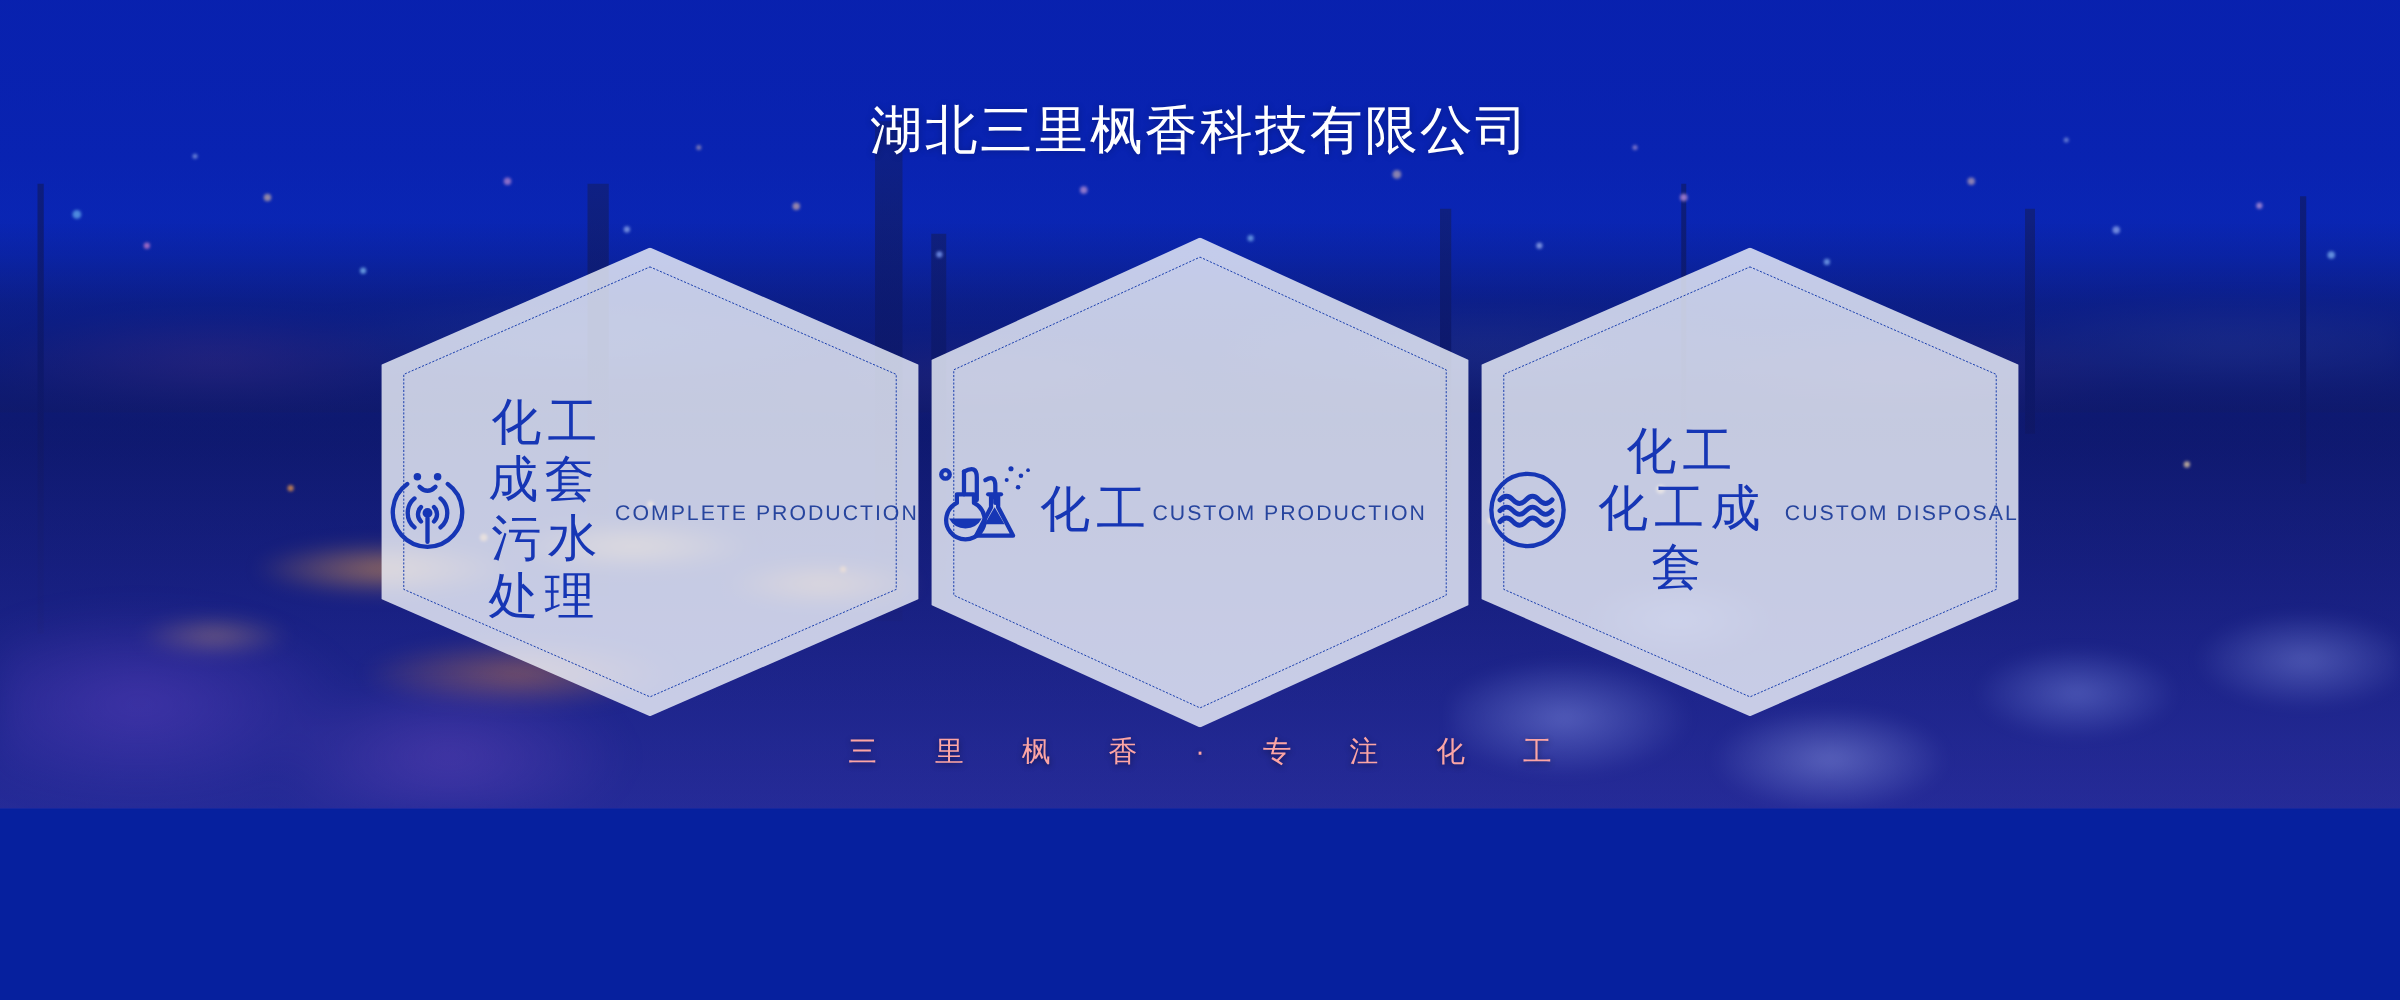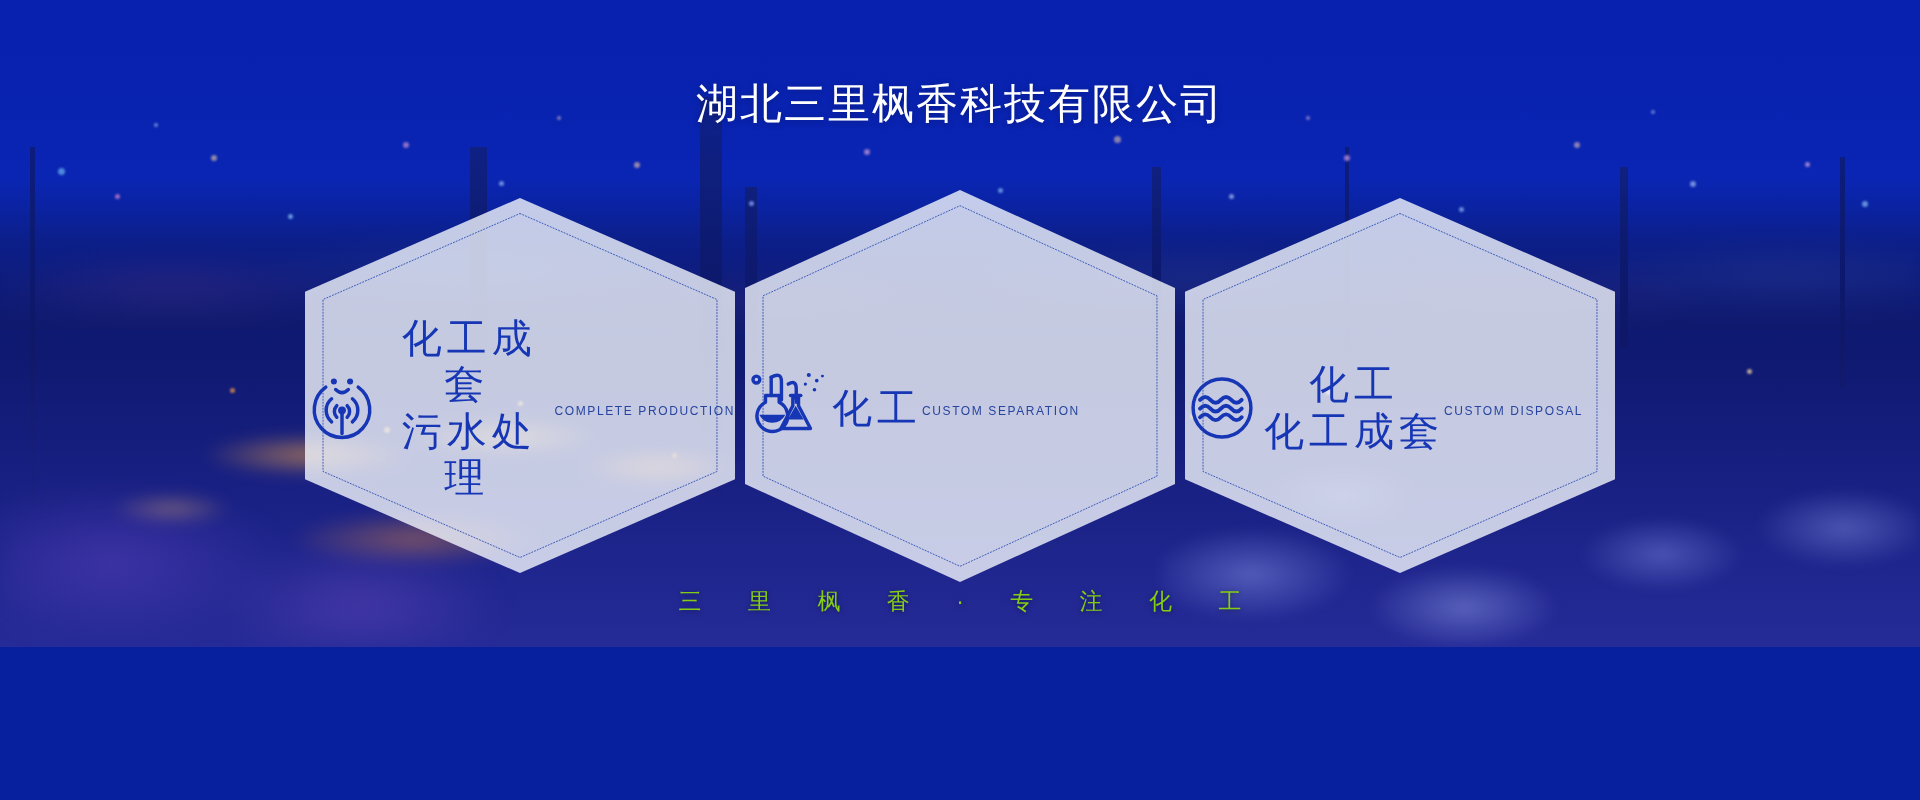--- a/index.html
+++ b/index.html
@@ -126,34 +126,34 @@
     line-height:1.16;
     letter-spacing:5px;
     text-align:center;
     font-weight:500;
     text-indent:5px;
   }
   .hexcn .l2{display:block;}
   .hexen{
     margin-top:14px;
     color:#27459e;
-    font-size:12px;
+    font-size:17px;
     letter-spacing:1.6px;
     text-align:left;
     white-space:nowrap;
   }
 
   
   .hex.h2{width:430px;height:392px;margin-top:-8px;}
 
   
   .tagline{
     position:absolute;left:0;right:0;bottom:30px;
     text-align:center;
-    color:#84cc16;
+    color:#fca5a5;
     font-size:23px;
     letter-spacing:20px;
     text-indent:20px;
     white-space:nowrap;
     text-shadow:0 1px 5px rgba(0,0,0,.45);
   }
 </style>
 </head>
 <body>
 
@@ -268,21 +268,21 @@
           <circle cx="63" cy="11" r="1.6" fill="#1636b5" stroke="none"></circle>
           <circle cx="53" cy="14" r="1.4" fill="#1636b5" stroke="none"></circle>
           <circle cx="61" cy="19" r="1.6" fill="#1636b5" stroke="none"></circle>
           <circle cx="68" cy="7" r="1.3" fill="#1636b5" stroke="none"></circle>
         </svg>
       </div>
 
       <div class="hexcn">
         <span>化工</span>
       </div>
-      <div class="hexen">CUSTOM SEPARATION</div>
+      <div class="hexen">CUSTOM PRODUCTION</div>
     </div>
 
     <div class="hex h3">
       <div class="hexdots">
         <svg viewBox="0 0 100 100" preserveAspectRatio="none">
           <polygon points="50,1 99,25.5 99,74.5 50,99 1,74.5 1,25.5" fill="none" stroke="#1a3fae" stroke-width="0.8" stroke-dasharray="1.1 1.9" stroke-linecap="round" vector-effect="non-scaling-stroke"></polygon>
         </svg>
       </div>
 
       <div class="hexicon">

